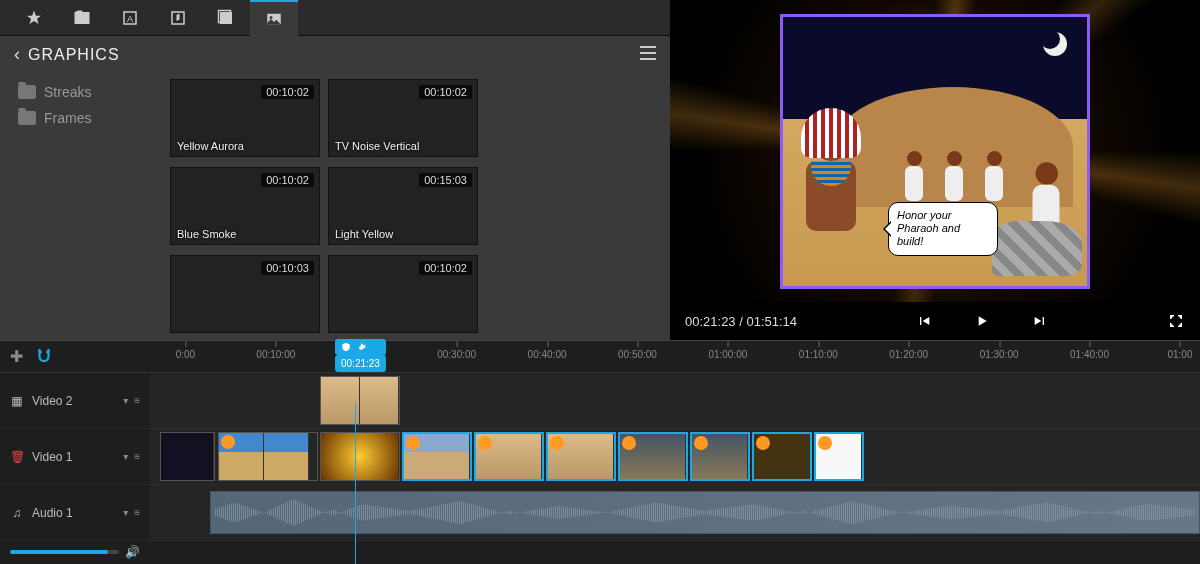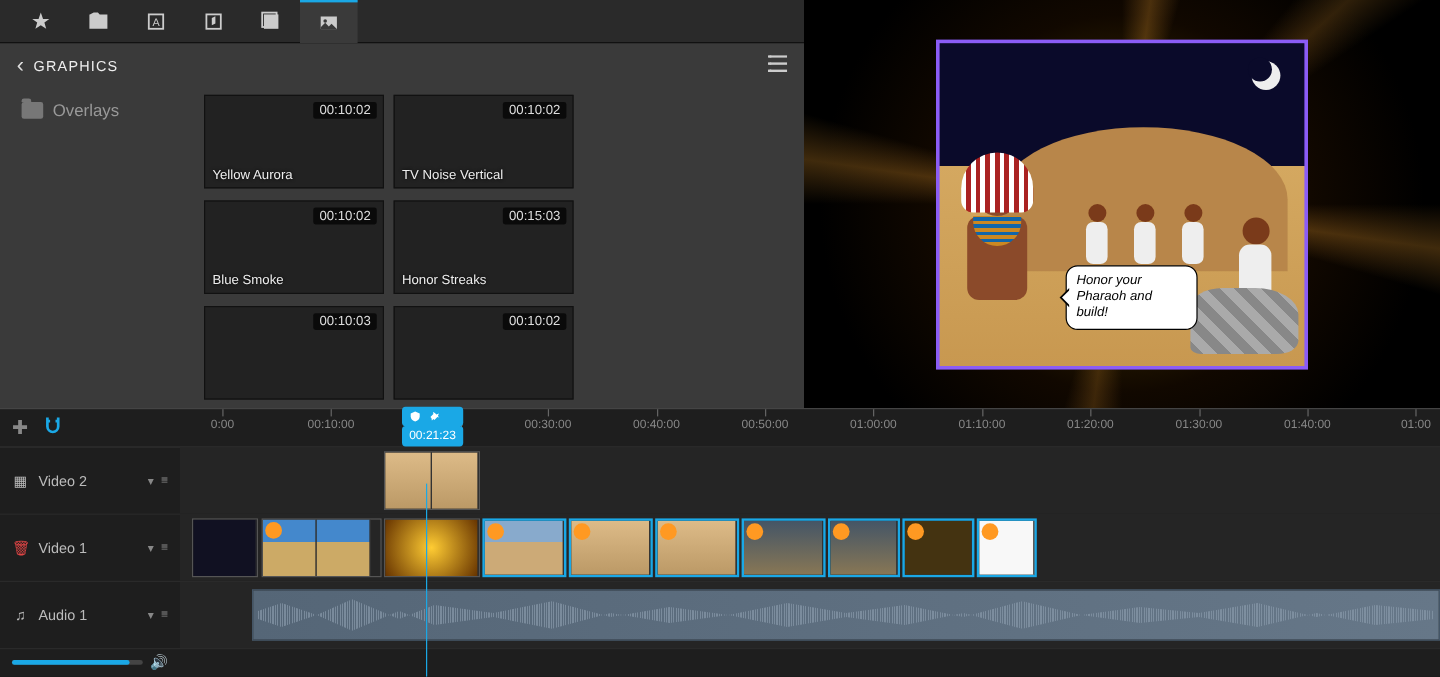--- a/index.html
+++ b/index.html
@@ -9,21 +9,21 @@
 
 .top { display: flex; height: 340px; }
 .left-panel { width: 670px; background: #3a3a3a; display: flex; flex-direction: column; }
 .tabs { display: flex; background: #2a2a2a; height: 36px; align-items: center; padding-left: 10px; border-bottom: 1px solid #111;}
 .tab { width: 48px; height: 36px; display: flex; align-items: center; justify-content: center; cursor: pointer; }
 .tab.active { background: #3a3a3a; border-top: 2px solid #1aa8e6; }
 .tab svg { width: 18px; height: 18px; fill: #ccc; }
 
 .panel-head { display: flex; align-items: center; padding: 8px 14px; }
 .panel-head .back { font-size: 18px; margin-right: 8px; color: #ddd; cursor:pointer;}
-.panel-head .title { font-size: 12px; letter-spacing: 1px; color: #eee; }
+.panel-head .title { font-size: 16px; letter-spacing: 1px; color: #eee; }
 .panel-head .menu-icon { margin-left: auto; cursor:pointer; }
 .panel-body { display: flex; flex: 1; overflow: hidden;}
 .folder-list { width: 170px; padding: 6px 0 0 18px; }
 .folder { display: flex; align-items: center; padding: 5px 0; cursor: pointer; color: #999; font-size: 14px;}
 .folder.active { color: #fff; }
 .folder .ficon { width: 18px; height: 14px; margin-right: 8px; background: #777; border-radius: 2px; position:relative; }
 .folder .ficon::before{content:'';position:absolute;top:-3px;left:0;width:8px;height:3px;background:#777;border-radius:2px 2px 0 0;}
 .folder.active .ficon { background:#ddd;}
 .folder.active .ficon::before{background:#ddd;}
 
@@ -166,21 +166,25 @@
               <circle cx="2" cy="1" r="1" fill="#ccc"></circle>
               <circle cx="2" cy="7" r="1" fill="#ccc"></circle>
               <circle cx="2" cy="13" r="1" fill="#ccc"></circle>
             </svg>
         </span>
       </div>
       <div class="panel-body">
         <div class="folder-list">
           <div class="folder">
               <span class="ficon"></span>
-              <span>Overlays</span>
+              <span>Streaks</span>
+            </div>
+          <div class="folder">
+              <span class="ficon"></span>
+              <span>Frames</span>
             </div>
         </div>
         <div class="thumbs">
           <div class="thumb">
               <div class="img yellow-aurora">
                 <span class="dur">00:10:02</span>
                 <span class="name">Yellow Aurora</span>
               </div>
             </div>
           <div class="thumb">
@@ -191,21 +195,21 @@
             </div>
           <div class="thumb">
               <div class="img blue-smoke">
                 <span class="dur">00:10:02</span>
                 <span class="name">Blue Smoke</span>
               </div>
             </div>
           <div class="thumb">
               <div class="img light-streaks">
                 <span class="dur">00:15:03</span>
-                <span class="name">Honor Streaks</span>
+                <span class="name">Light Yellow</span>
               </div>
             </div>
           <div class="thumb">
               <div class="img red-particles">
                 <span class="dur">00:10:03</span>
                 <span class="name"></span>
               </div>
             </div>
           <div class="thumb">
               <div class="img white-circle">
@@ -247,20 +251,45 @@
                 <div class="head">
                   <div class="headdress"></div>
                 </div>
                 <div class="body">
                   <div class="collar"></div>
                 </div>
               </div>
             <div class="speech">Honor your Pharaoh and build!</div>
           </div>
         </div>
+      </div>
+      <div class="preview-controls">
+        <div class="timecode"><span>00:21:23</span> / <span>01:51:14</span></div>
+        <div class="pc-center">
+          <div class="pbtn">
+              <svg viewBox="0 0 24 24">
+                <path d="M6 6h2v12H6zM20 6v12l-10-6z"></path>
+              </svg>
+            </div>
+          <div class="pbtn">
+              <svg viewBox="0 0 24 24">
+                <path d="M7 5v14l12-7z"></path>
+              </svg>
+            </div>
+          <div class="pbtn">
+              <svg viewBox="0 0 24 24">
+                <path d="M16 6h2v12h-2zM4 6v12l10-6z"></path>
+              </svg>
+            </div>
+        </div>
+        <div class="pbtn">
+            <svg viewBox="0 0 24 24" fill="none" stroke="#fff" stroke-width="2">
+              <path d="M4 9V4h5M20 9V4h-5M4 15v5h5M20 15v5h-5"></path>
+            </svg>
+          </div>
       </div>
     </div>
   </div>
 
   <div class="timeline-area">
     <div class="timeline-tools">
       <span class="tool">✚</span>
       <span class="tool active"><svg width="18" height="18" viewBox="0 0 24 24" fill="none" stroke="#1aa8e6" stroke-width="3">
             <path d="M6 4v10a6 6 0 0 0 12 0V4M6 8h3M15 8h3"></path>
           </svg></span>

